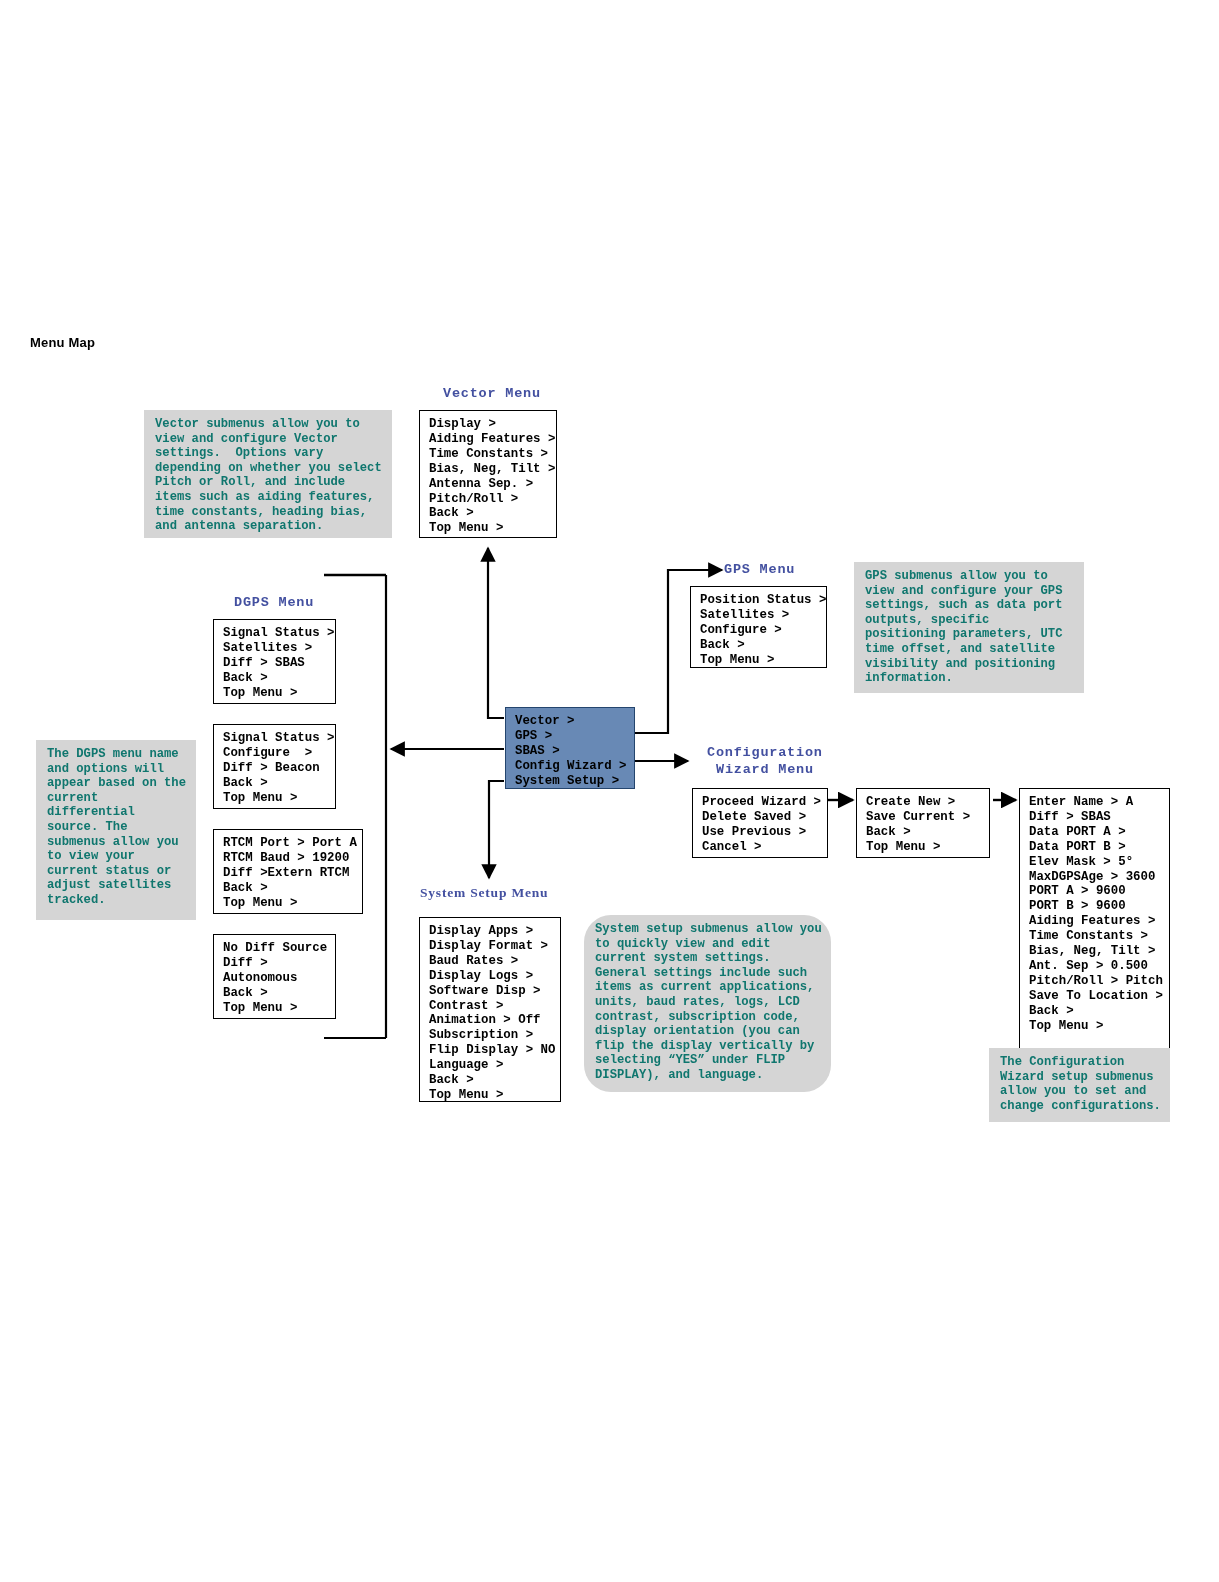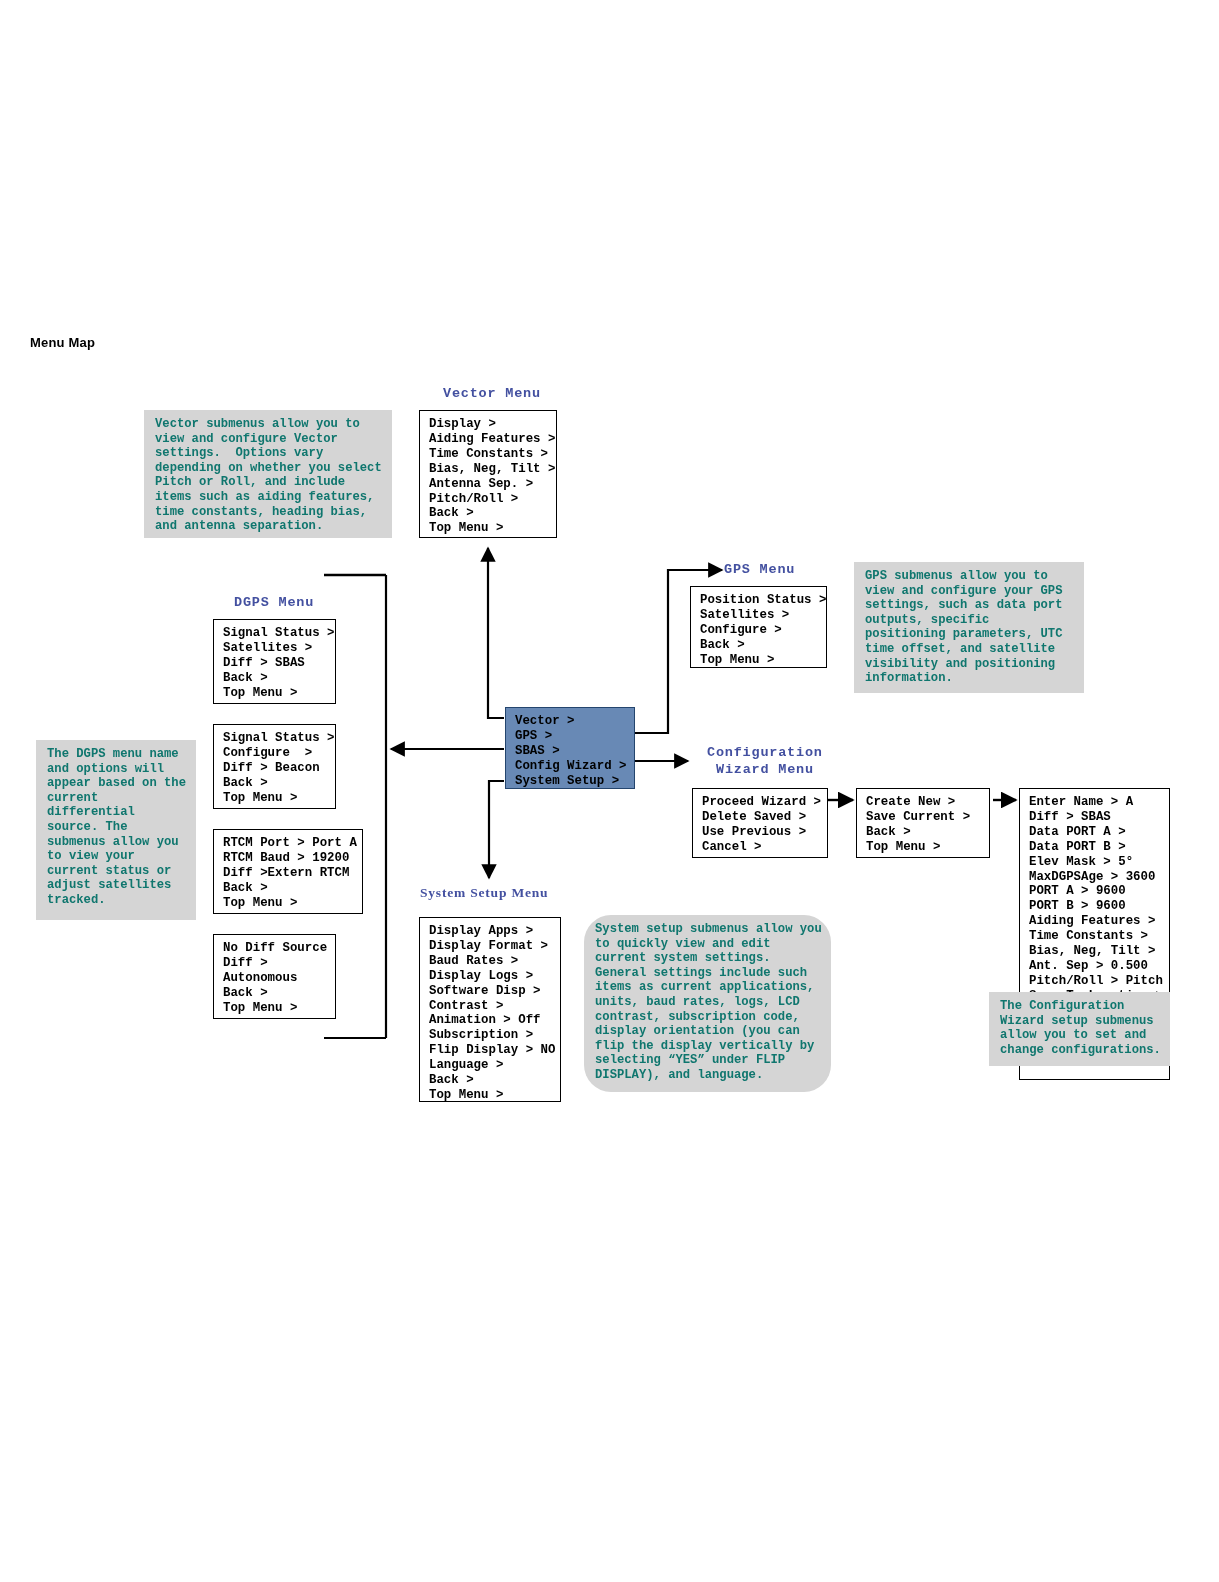--- a/index.html
+++ b/index.html
@@ -276,21 +276,21 @@
     <div class="row">Aiding Features &gt;</div>
     <div class="row">Time Constants &gt;</div>
     <div class="row">Bias, Neg, Tilt &gt;</div>
     <div class="row">Ant. Sep &gt; 0.500</div>
     <div class="row">Pitch/Roll &gt; Pitch</div>
     <div class="row">Save To Location &gt;</div>
     <div class="row">Back &gt;</div>
     <div class="row">Top Menu &gt;</div>
   </div>
 
-  <div class="note-box" style="left:989px; top:992px; width:181px; height:74px;">
+  <div class="note-box" style="left:989px; top:1048px; width:181px; height:74px;">
     <div class="row">The Configuration</div>
     <div class="row">Wizard setup submenus</div>
     <div class="row">allow you to set and</div>
     <div class="row">change configurations.</div>
   </div>
 
   <div class="menu-heading" style="left:420px; top:885px;font-family:Liberation Serif, serif;">System Setup Menu</div>
 
   <div class="menu-box" style="left:419px; top:909px; width:142px; height:185px;margin-top:8px;">
     <div class="row">Display Apps &gt;</div>

